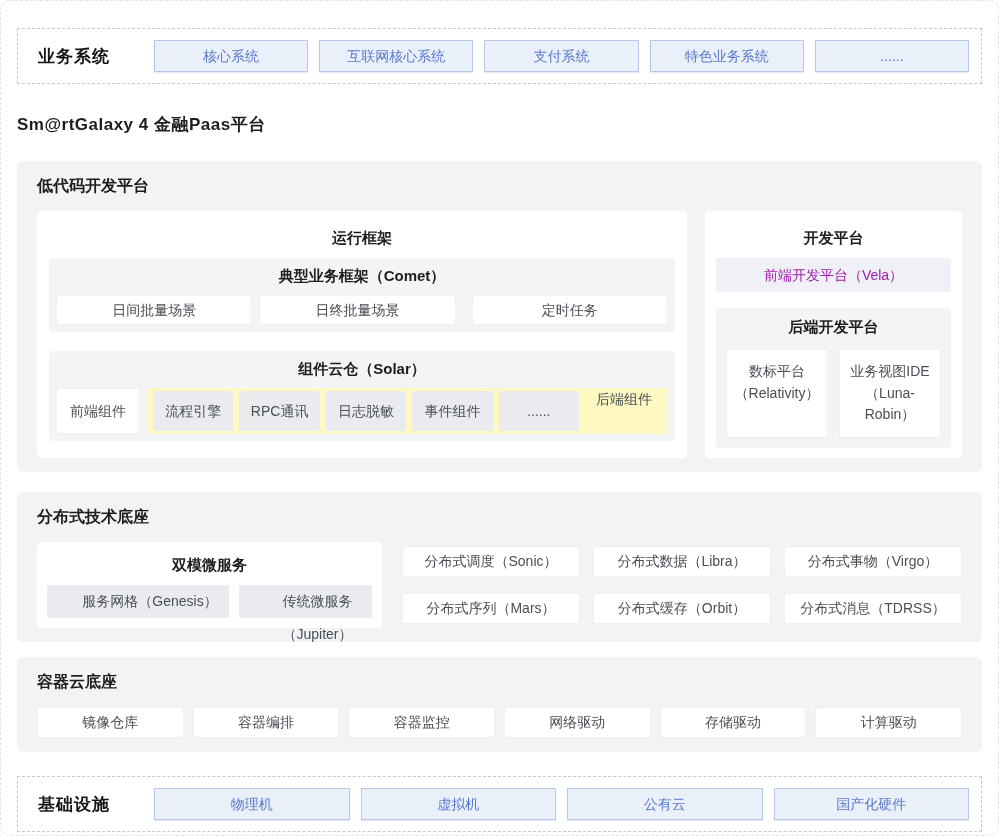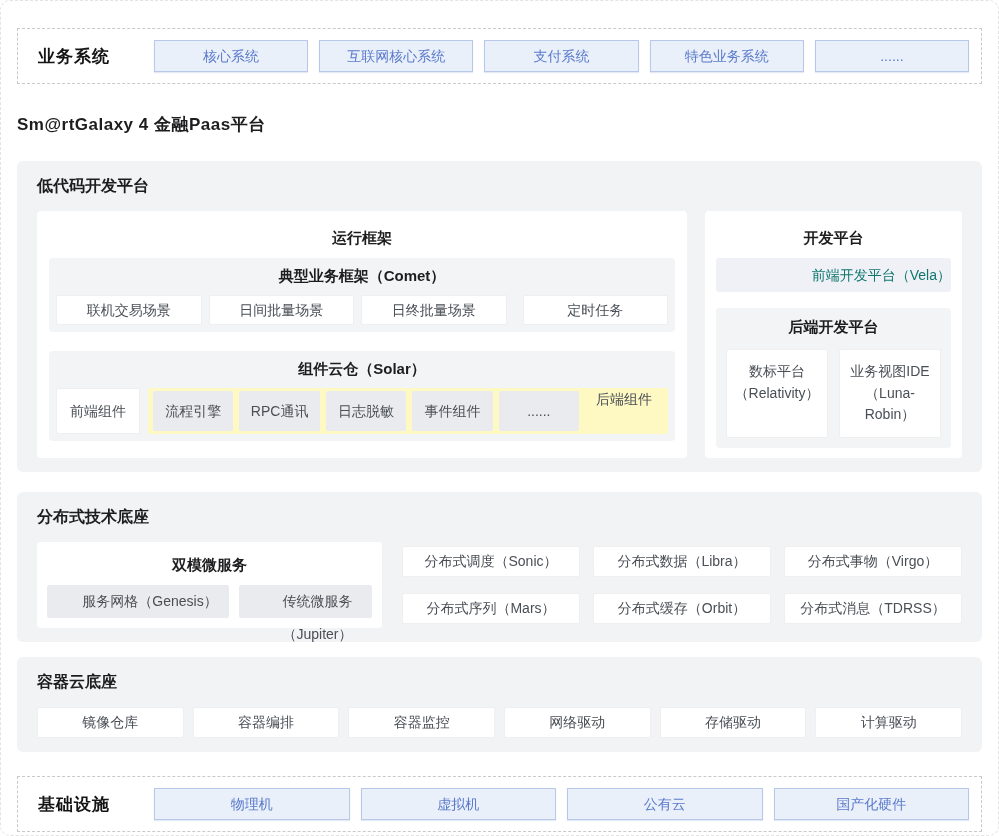--- a/index.html
+++ b/index.html
@@ -50,21 +50,21 @@
 
   .solar-panel { margin-top:19px; }
   .solar-row { display:flex; gap:8px; height:46px; }
   .front-box { width:84px; flex:none; line-height:44px; }
   .white-strip { flex:1; background:#fef9c3; border-radius:2px; display:flex; gap:6px; padding:3px 5px; box-sizing:border-box; }
   .gray-chip { background:#e9ebef; border-radius:2px; text-align:center; font-size:14px; color:#4a4f55; }
   .white-strip .gray-chip { flex:1; height:40px; line-height:40px; }
   .back-label { width:78px; flex:none; text-align:center; font-size:14px; color:#4a4f55; }
 
   .dev-card { flex:1; padding:10px 11px; }
-  .vela-chip { height:34px; line-height:34px; background:#eff1f6; border-radius:3px; text-align:right; font-size:14px; color:#0f766e; margin-bottom:16px; }
+  .vela-chip { height:34px; line-height:34px; background:#eff1f6; border-radius:3px; text-align:center; font-size:14px; color:#a21caf; margin-bottom:16px; }
   .backend-panel { padding:10px; }
   .backend-title { margin:0 0 12px; }
   .backend-row { display:flex; gap:11px; }
   .two-line-box { flex:1; padding:11px 2px; line-height:1.55; }
 
   .distributed-section { margin-top:20px; }
   .dist-body { display:flex; gap:20px; align-items:stretch; }
   .dual-card { width:345px; flex:none; padding:8px 10px 10px; }
   .dual-title { margin:6px 0 10px; }
   .dual-row { display:flex; gap:10px; }
@@ -99,21 +99,20 @@
   <section class="gray-section lowcode-section">
     <div class="section-title">低代码开发平台</div>
     <div class="lowcode-body">
 
       <div class="white-card runtime-card">
         <div class="card-title">运行框架</div>
 
         <div class="gray-panel comet-panel">
           <div class="panel-title">典型业务框架（Comet）</div>
           <div class="comet-row">
-            <div class="white-box">联机交易场景</div>
             <div class="white-box">日间批量场景</div>
             <div class="white-box">日终批量场景</div>
             <div class="white-box">定时任务</div>
           </div>
         </div>
 
         <div class="gray-panel solar-panel">
           <div class="panel-title">组件云仓（Solar）</div>
           <div class="solar-row">
             <div class="white-box front-box">前端组件</div>

